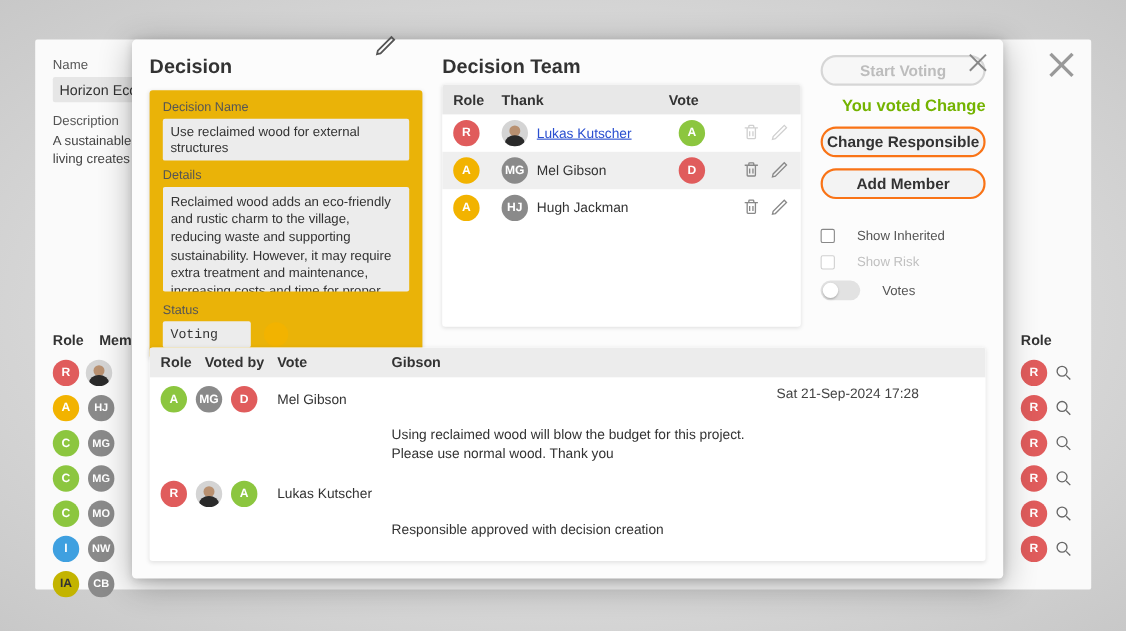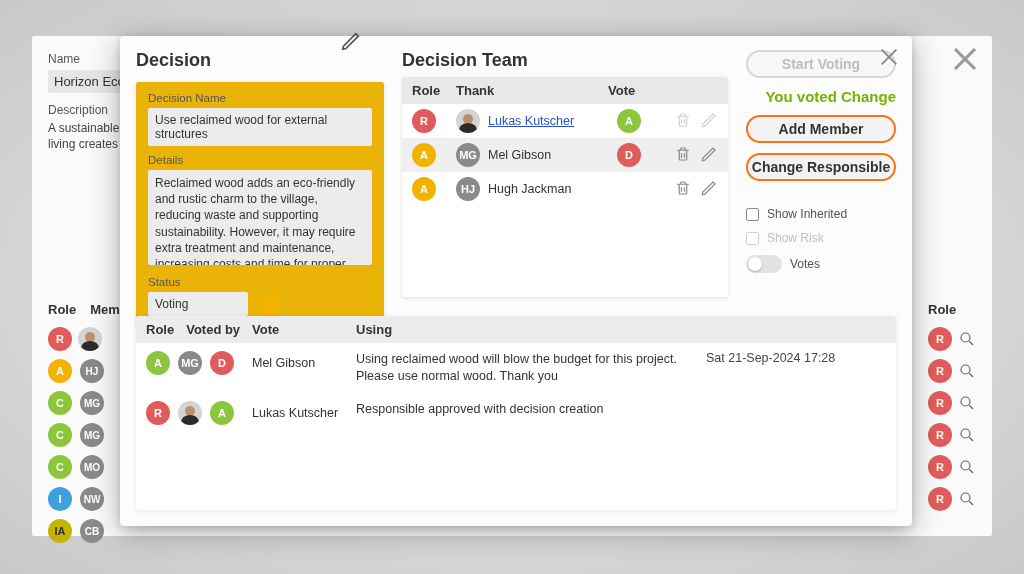--- a/index.html
+++ b/index.html
@@ -79,21 +79,21 @@
     background:#eab308; border-radius:3px; box-shadow:0 1px 4px rgba(0,0,0,0.12);
     padding:10px 12px;
   }
   .card .lbl { color:#555; font-size:11.5px; margin-bottom:4px; }
   .card .fld {
     background:#ececec; padding:5px 7px; border-radius:2px; margin-bottom:8px;
     font-size:12px; color:#333;
   }
   .card textarea.fld { border:none; width:100%; height:95px; resize:none; font-family:inherit; line-height:1.35; }
   .status-row { display:flex; align-items:center; gap:12px; margin-top:4px;}
-  .status-row .fld { margin:0; width:100px; }
+  .status-row .fld { margin:0; width:80px;font-family:Liberation Mono, monospace; }
   .status-dot { width:22px; height:22px; border-radius:50%; background:#f2b300; }
 
   .panel-mid { flex:1; }
   .panel-mid h2 { font-family:"Arial Narrow",Arial,sans-serif; font-stretch:condensed; font-weight:700; font-size:18px; color:#333; margin-bottom:6px; }
   .team-card {
     background:#fff; border-radius:3px; box-shadow:0 1px 4px rgba(0,0,0,0.12);
     overflow:hidden;
     height:220px;
   }
   .team-header {
@@ -126,42 +126,42 @@
   }
 
   .panel-right { width:150px; display:flex; flex-direction:column; gap:10px; align-items:stretch; position:relative; }
   .rbtn {
     border:2px solid #f97316; border-radius:14px; padding:4px 0; text-align:center;
     font-family:"Arial Narrow",Arial,sans-serif; font-stretch:condensed; font-weight:700; font-size:14px;
     background:#f3f3f3; cursor:pointer;
   }
   .rbtn.disabled { color:#bdbdbd; border-color:#d6d6d6; background:#f7f7f7; cursor:default;}
   .voted-label { color:#74b300; font-family:"Arial Narrow",Arial,sans-serif; font-stretch:condensed; font-weight:700; font-size:15px; text-align:right; }
-  .chk-row { display:flex; align-items:center; gap:8px; font-size:12px; color:#555;}
+  .chk-row { display:flex; align-items:center; gap:20px; font-size:12px; color:#555;}
   .chk-row.dis { color:#c0c0c0; }
   .chk-box { width:13px; height:13px; border:1.5px solid #888; border-radius:2px; background:#fff;}
   .chk-row.dis .chk-box { border-color:#d0d0d0; }
   .toggle { width:36px; height:18px; border-radius:9px; background:#e2e2e2; position:relative;}
   .toggle::after{ content:""; position:absolute; left:2px; top:2px; width:14px; height:14px; border-radius:50%; background:#fff; box-shadow:0 1px 2px rgba(0,0,0,0.25);}
   .close-x { position:absolute; right:-4px; top:-4px; cursor:pointer; }
   .close-x svg { width:22px; height:22px; stroke:#888; stroke-width:2; }
 
   
   .votes {
     margin-top:14px; background:#fff; border-radius:3px; flex:1; box-shadow:0 1px 4px rgba(0,0,0,0.10);
     overflow:hidden;
   }
   .votes .vh { display:flex; background:#ececec; font-weight:700; font-size:13px; padding:6px 10px;}
   .votes .vh .c1{ width:210px; display:flex; gap:12px;}
   .votes .vh .c2{ flex:1;}
   .votes .vh .c3{ width:180px;}
   .votes .vr { display:flex; padding:8px 10px; align-items:flex-start; font-size:12.5px;}
   .votes .vr .c1{ width:210px; display:flex; align-items:center; gap:8px;}
   .votes .vr .c1 .who { margin-left:10px; }
-  .votes .vr .c2{ flex:1; color:#333; line-height:1.35; padding-right:14px;}
+  .votes .vr .c2{ flex:1; color:#333; line-height:1.35; padding-right:14px;margin-top:36px;}
   .votes .vr .c3{ width:180px; color:#444;}
 </style>
 </head>
 <body>
 
 <div class="bg-panel">
   <div class="label">Name</div>
   <div class="field">Horizon Eco…</div>
   <div class="label">Description</div>
   <div class="desc">A sustainable village focused on eco-living creates a clo…</div>
@@ -364,22 +364,22 @@
 
     <div class="panel-right">
       <span class="close-x">
         <svg viewBox="0 0 24 24">
             <line x1="4" y1="4" x2="20" y2="20"></line>
             <line x1="20" y1="4" x2="4" y2="20"></line>
           </svg>
       </span>
       <div class="rbtn disabled">Start Voting</div>
       <div class="voted-label">You voted Change</div>
+      <div class="rbtn">Change Responsible</div>
       <div class="rbtn">Add Member</div>
-      <div class="rbtn">Change Responsible</div>
       <div style="height:6px;"></div>
       <label class="chk-row">
         <span class="chk-box"></span>
         <span>Show Inherited</span>
       </label>
       <label class="chk-row dis">
         <span class="chk-box"></span>
         <span>Show Risk</span>
       </label>
       <div class="chk-row">
@@ -389,21 +389,21 @@
     </div>
   </div>
 
   <div class="votes">
     <div class="vh">
       <div class="c1">
         <span>Role</span>
         <span>Voted by</span>
         <span>Vote</span>
       </div>
-      <div class="c3">Using</div>
+      <div class="c3">Gibson</div>
     </div>
     <div id="votes-rows">
         <div class="vr">
           <div class="c1">
             <span class="badge badge-a">A</span>
             <span class="badge badge-grey">MG</span>
             <span class="badge badge-d">D</span>
             <span class="who">Mel Gibson</span>
           </div>
           <div class="c2">Using reclaimed wood will blow the budget for this project. Please use normal wood. Thank you</div>

